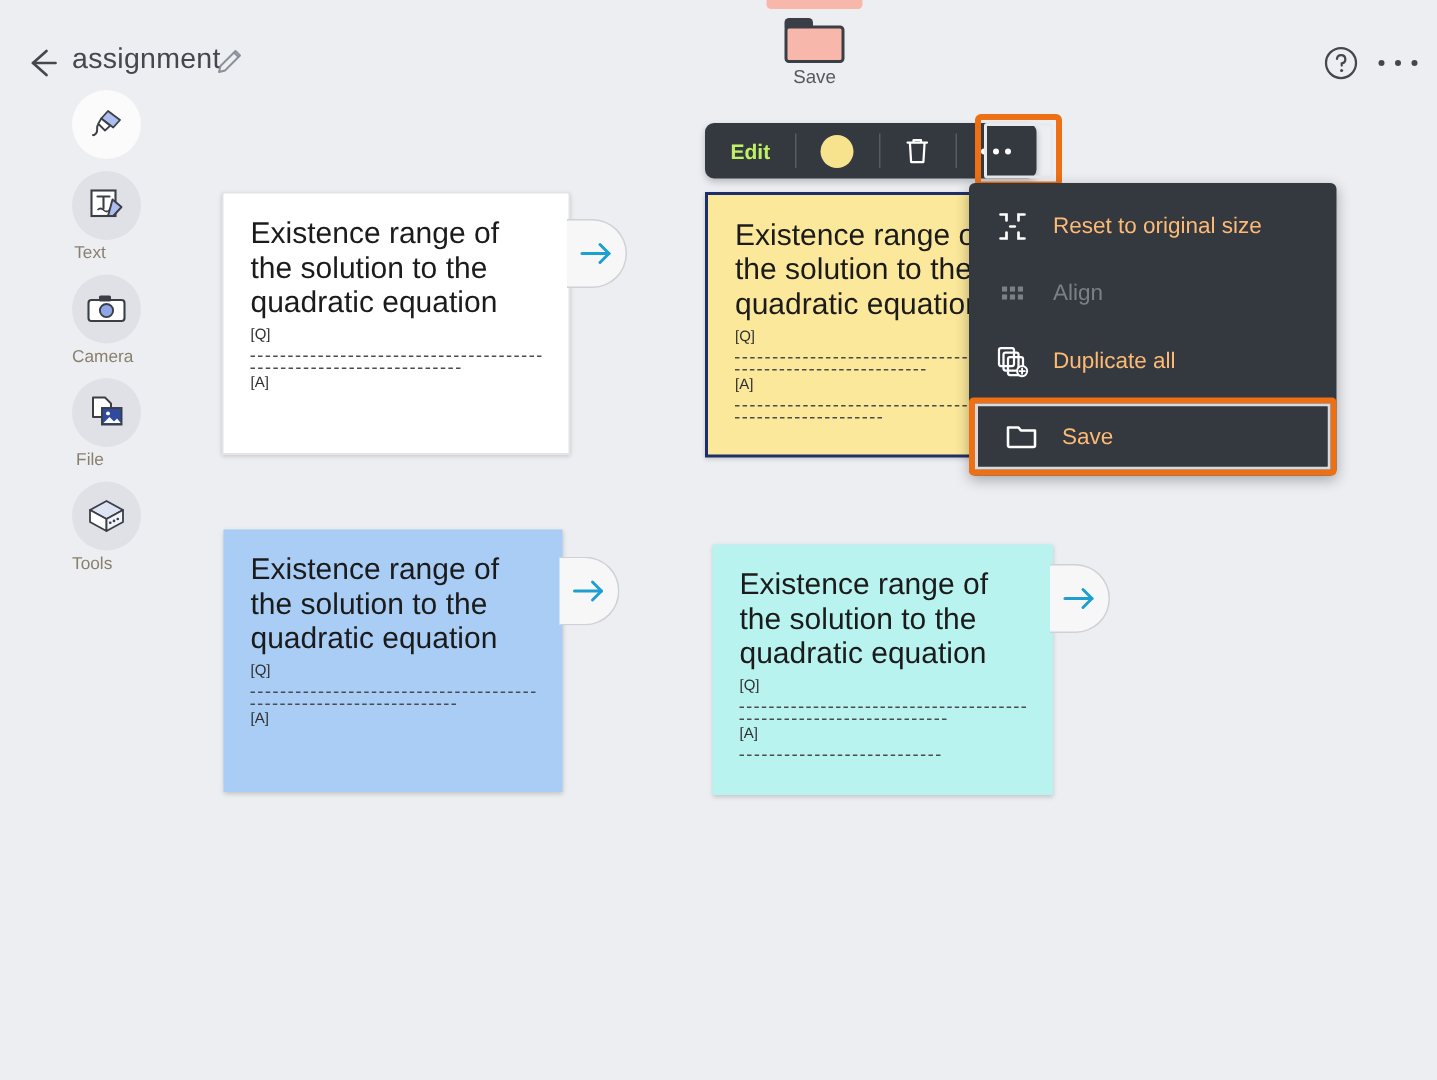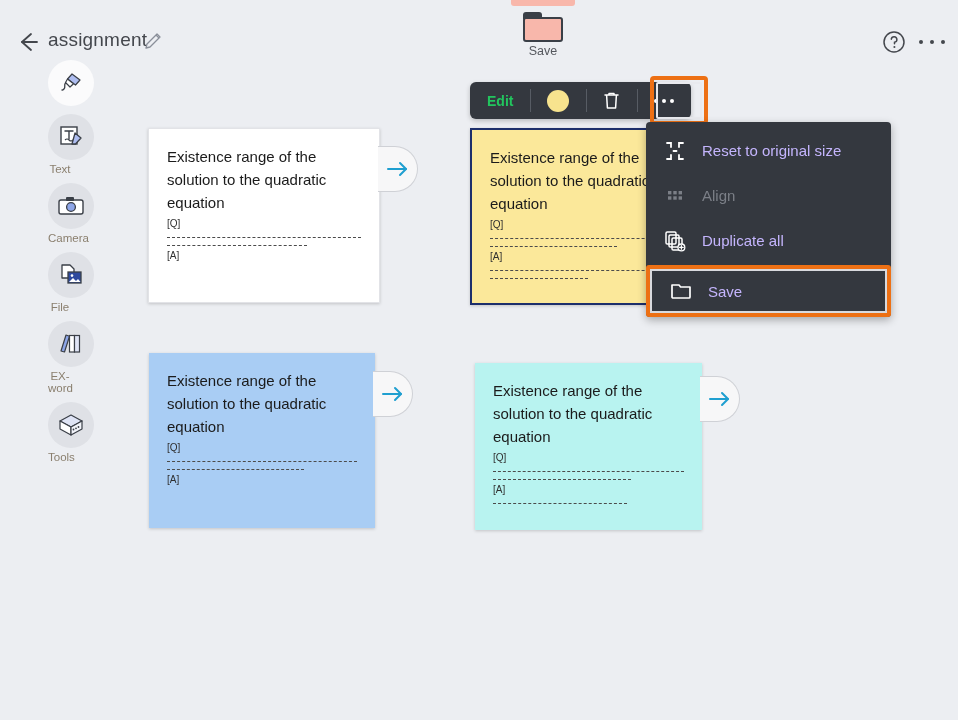--- a/index.html
+++ b/index.html
@@ -50,21 +50,21 @@
     box-shadow: 0 2px 5px rgba(0,0,0,.22);
   }
   .ct-btn {
     display: flex; align-items: center; justify-content: center;
     padding: 0 17px; cursor: pointer; position: relative;
   }
   .ct-btn + .ct-btn::before {
     content: ""; position: absolute; left: 0; top: 7px; bottom: 7px;
     width: 1px; background: #575c64;
   }
-  .ct-edit { color: #22c55e; font-size: 14px; font-weight: bold; }
+  .ct-edit { color: #bef264; font-size: 14px; font-weight: bold; }
   .ct-swatch { width: 22px; height: 22px; border-radius: 50%; background: #f7e38e; }
   .trash-ico { width: 17px; height: 19px; }
   .ct-dots { display: flex; gap: 4px; align-items: center; }
   .ct-dots i { width: 4px; height: 4px; border-radius: 50%; background: #ffffff; }
   
   .hl-dots {
     position: absolute; left: 650px; top: 76px; width: 58px; height: 49px;
     border: 4px solid #ed7014; border-radius: 4px; pointer-events: none;
   }
   .hl-dots::after {
@@ -73,37 +73,37 @@
   }
 
   
   .ctx-menu {
     position: absolute; left: 646px; top: 122px; width: 245px;
     background: #34383f; border-radius: 4px 4px 4px 4px;
     box-shadow: 0 3px 9px rgba(0,0,0,.3); padding: 6px 0 0 0; overflow: visible;
   }
   .ctx-item {
     display: flex; align-items: center; height: 45px; padding-left: 18px;
-    color: #c4b5fd; font-size: 15px; cursor: pointer;
+    color: #fdba74; font-size: 15px; cursor: pointer;
   }
   .ctx-item.disabled { color: #7b7f87; cursor: default; }
   .ctx-ico { width: 22px; height: 22px; margin-right: 16px; flex: 0 0 22px; }
   .ctx-save-wrap {
     position: relative; margin-top: 2px;
     border: 4px solid #ed7014; border-radius: 3px;
   }
   .ctx-save-wrap .inner { border: 2px solid #d9dade; }
   .ctx-save-wrap .ctx-item { height: 40px; background: #34383f; }
 
   
   .card {
     position: absolute; padding: 16px 18px 10px 18px;
     box-shadow: 0 1px 3px rgba(0,0,0,.18);
   }
-  .card .title { font-size: 15px; line-height: 23px; color: #1b1b1b; }
+  .card .title { font-size: 20px; line-height: 23px; color: #1b1b1b; }
   .card .tag { font-size: 10px; color: #2f2f2f; margin-top: 3px; line-height: 13px; }
   .card .dots-line { border-top: 1px dashed #4b4b4b; margin-top: 7px; }
 
   .card-white { left: 148px; top: 128px; width: 232px; height: 175px; background: #ffffff; border: 1px solid #e2e3e7; }
   .card-yellow {
     left: 470px; top: 128px; width: 235px; height: 177px;
     background: #fbe89a; border: 2px solid #1d2f6b;
   }
   .card-blue { left: 149px; top: 353px; width: 226px; height: 175px; background: #a9cdf4; }
   .card-cyan { left: 475px; top: 363px; width: 227px; height: 167px; background: #b8f3f0; }
@@ -214,30 +214,20 @@
         <svg width="28" height="28" viewBox="0 0 28 28">
           <path d="M5 4 h8 l4 4 v9 H5 Z" fill="#ffffff" stroke="#3a3f47" stroke-width="1.3" stroke-linejoin="round"></path>
           <rect x="11" y="11" width="13" height="11" fill="#2f4a9e" stroke="#3a3f47" stroke-width="1.3"></rect>
           <circle cx="15" cy="14.6" r="1.3" fill="#ffffff"></circle>
           <path d="M12 21 l4-4 3 3 2-2 2.5 3 Z" fill="#ffffff"></path>
         </svg>
       </div>
       <div class="side-label">File</div>
     </div>
 
-    <div class="side-item">
-      <div class="side-circle">
-        <svg width="28" height="28" viewBox="0 0 28 28">
-          <path d="M4 21 L9 5 L12.5 6.2 L7.5 22 Z" fill="#8ea6e8" stroke="#3a3f47" stroke-width="1.2" stroke-linejoin="round"></path>
-          <rect x="12.5" y="5.5" width="5" height="16.5" fill="#ffffff" stroke="#3a3f47" stroke-width="1.2"></rect>
-          <rect x="17.5" y="5.5" width="5" height="16.5" fill="#dfe4f5" stroke="#3a3f47" stroke-width="1.2"></rect>
-        </svg>
-      </div>
-      <div class="side-label">EX-word</div>
-    </div>
 
     <div class="side-item">
       <div class="side-circle">
         <svg width="30" height="30" viewBox="0 0 30 30">
           <path d="M15 5 L26 11 L15 17 L4 11 Z" fill="#dfe4f5" stroke="#3a3f47" stroke-width="1.2" stroke-linejoin="round"></path>
           <path d="M4 11 v8 l11 6 v-8 Z" fill="#ffffff" stroke="#3a3f47" stroke-width="1.2" stroke-linejoin="round"></path>
           <path d="M26 11 v8 l-11 6 v-8 Z" fill="#f2f4fa" stroke="#3a3f47" stroke-width="1.2" stroke-linejoin="round"></path>
           <circle cx="17.5" cy="19.5" r="0.9" fill="#3a3f47"></circle>
           <circle cx="20" cy="18.3" r="0.9" fill="#3a3f47"></circle>
           <circle cx="22.5" cy="17" r="0.9" fill="#3a3f47"></circle>

